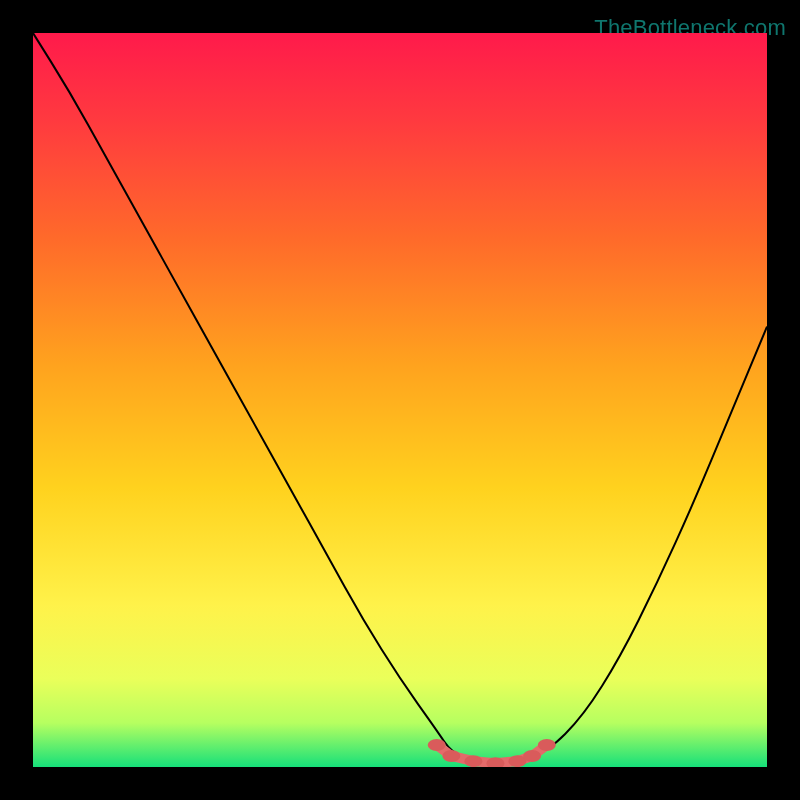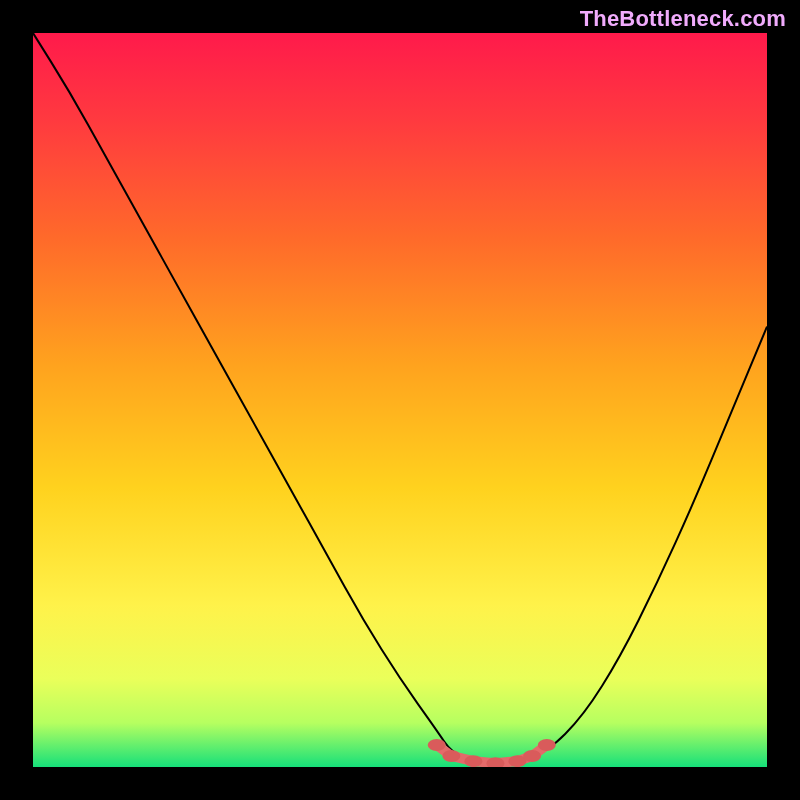--- a/index.html
+++ b/index.html
@@ -21,26 +21,26 @@
   .plot-area {
     position: absolute;
     left: 33px;
     top: 33px;
     width: 734px;
     height: 734px;
     overflow: hidden;
   }
   .watermark {
     position: absolute;
-    top: 6px;
+    top: 15px;
     right: 14px;
     font-family: Arial, Helvetica, sans-serif;
     font-size: 22px;
-    font-weight: 700;
-    color: #f0abfc;
+    font-weight: 400;
+    color: #0f766e;
     letter-spacing: 0.2px;
   }
   svg {
     position: absolute;
     left: 0;
     top: 0;
   }
 </style>
 </head>
 <body>

